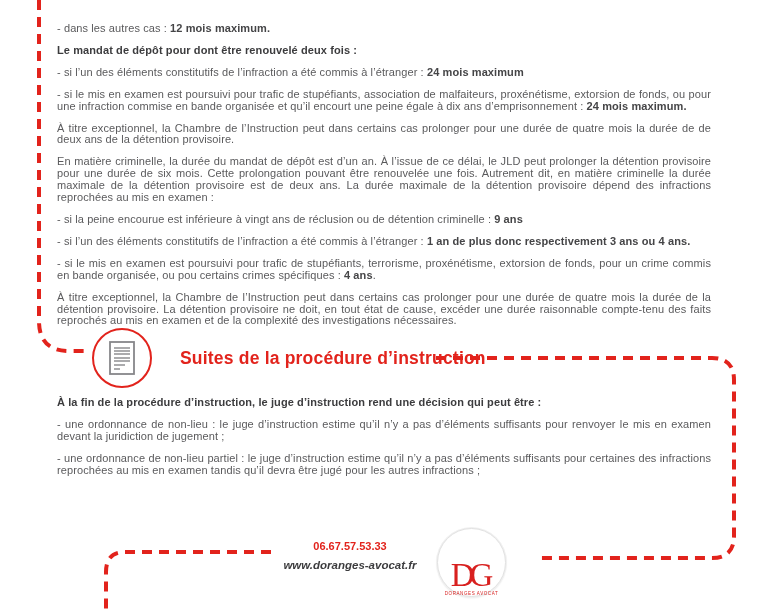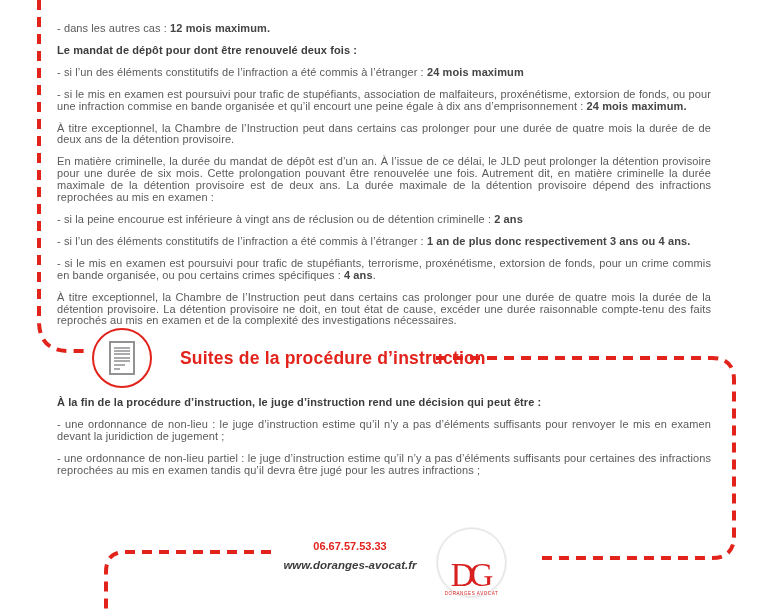--- a/index.html
+++ b/index.html
@@ -75,21 +75,21 @@
     <path class="dash" d="M 271 552 L 125 552 Q 106 552 106 572 L 106 614"></path>
   </svg>
 
   <div id="content-top" class="textcol">
       <p class="para"><span>- dans les autres cas :  </span><span class="b">12 mois maximum.</span></p>
       <p class="para dark"><span class="b">Le mandat de dépôt pour dont être renouvelé deux fois :</span></p>
       <p class="para"><span>- si l’un des éléments constitutifs de l’infraction a été commis à l’étranger : </span><span class="b">24 mois maximum</span></p>
       <p class="para"><span>- si le mis en examen est poursuivi pour trafic de stupéfiants, association de malfaiteurs, proxénétisme, extorsion de fonds, ou pour une infraction commise en bande organisée et qu’il encourt une peine égale à dix ans d’emprisonnement : </span><span class="b">24 mois maximum.</span></p>
       <p class="para"><span>À titre exceptionnel, la Chambre de l’Instruction peut dans certains cas prolonger pour une durée de quatre mois la durée de de deux ans de la détention provisoire.</span></p>
       <p class="para"><span>En matière criminelle, la durée du mandat de dépôt est d’un an. À l’issue de ce délai, le JLD peut prolonger la détention provisoire pour une durée de six mois. Cette prolongation pouvant être renouvelée une fois. Autrement dit, en matière criminelle la durée maximale de la détention provisoire est de deux ans. La durée maximale de la détention provisoire dépend des infractions reprochées au mis en examen :</span></p>
-      <p class="para"><span>- si la peine encourue est inférieure à vingt ans de réclusion ou de détention criminelle : </span><span class="b">2 ans</span></p>
+      <p class="para"><span>- si la peine encourue est inférieure à vingt ans de réclusion ou de détention criminelle : </span><span class="b">9 ans</span></p>
       <p class="para"><span>- si l’un des éléments constitutifs de l’infraction a été commis à l’étranger : </span><span class="b">1 an de plus donc respectivement 3 ans ou 4 ans.</span></p>
       <p class="para"><span>- si le mis en examen est poursuivi pour trafic de stupéfiants, terrorisme, proxénétisme, extorsion de fonds, pour un crime commis en bande organisée, ou pou certains crimes spécifiques : </span><span class="b">4 ans</span><span>.</span></p>
       <p class="para"><span>À titre exceptionnel, la Chambre de l’Instruction peut dans certains cas prolonger pour une durée de quatre mois la durée de la détention provisoire. La détention provisoire ne doit, en tout état de cause, excéder une durée raisonnable compte-tenu des faits reprochés au mis en examen et de la complexité des investigations nécessaires.</span></p>
     </div>
 
   <div id="section-header">
     <div id="section-icon-circle">
       <svg width="26" height="34" viewBox="0 0 26 34">
         <rect x="1" y="1" width="24" height="32" fill="#ffffff" stroke="#87878a" stroke-width="1.8"></rect>
         <line x1="5" y1="7" x2="21" y2="7" stroke="#87878a" stroke-width="1.4"></line>

